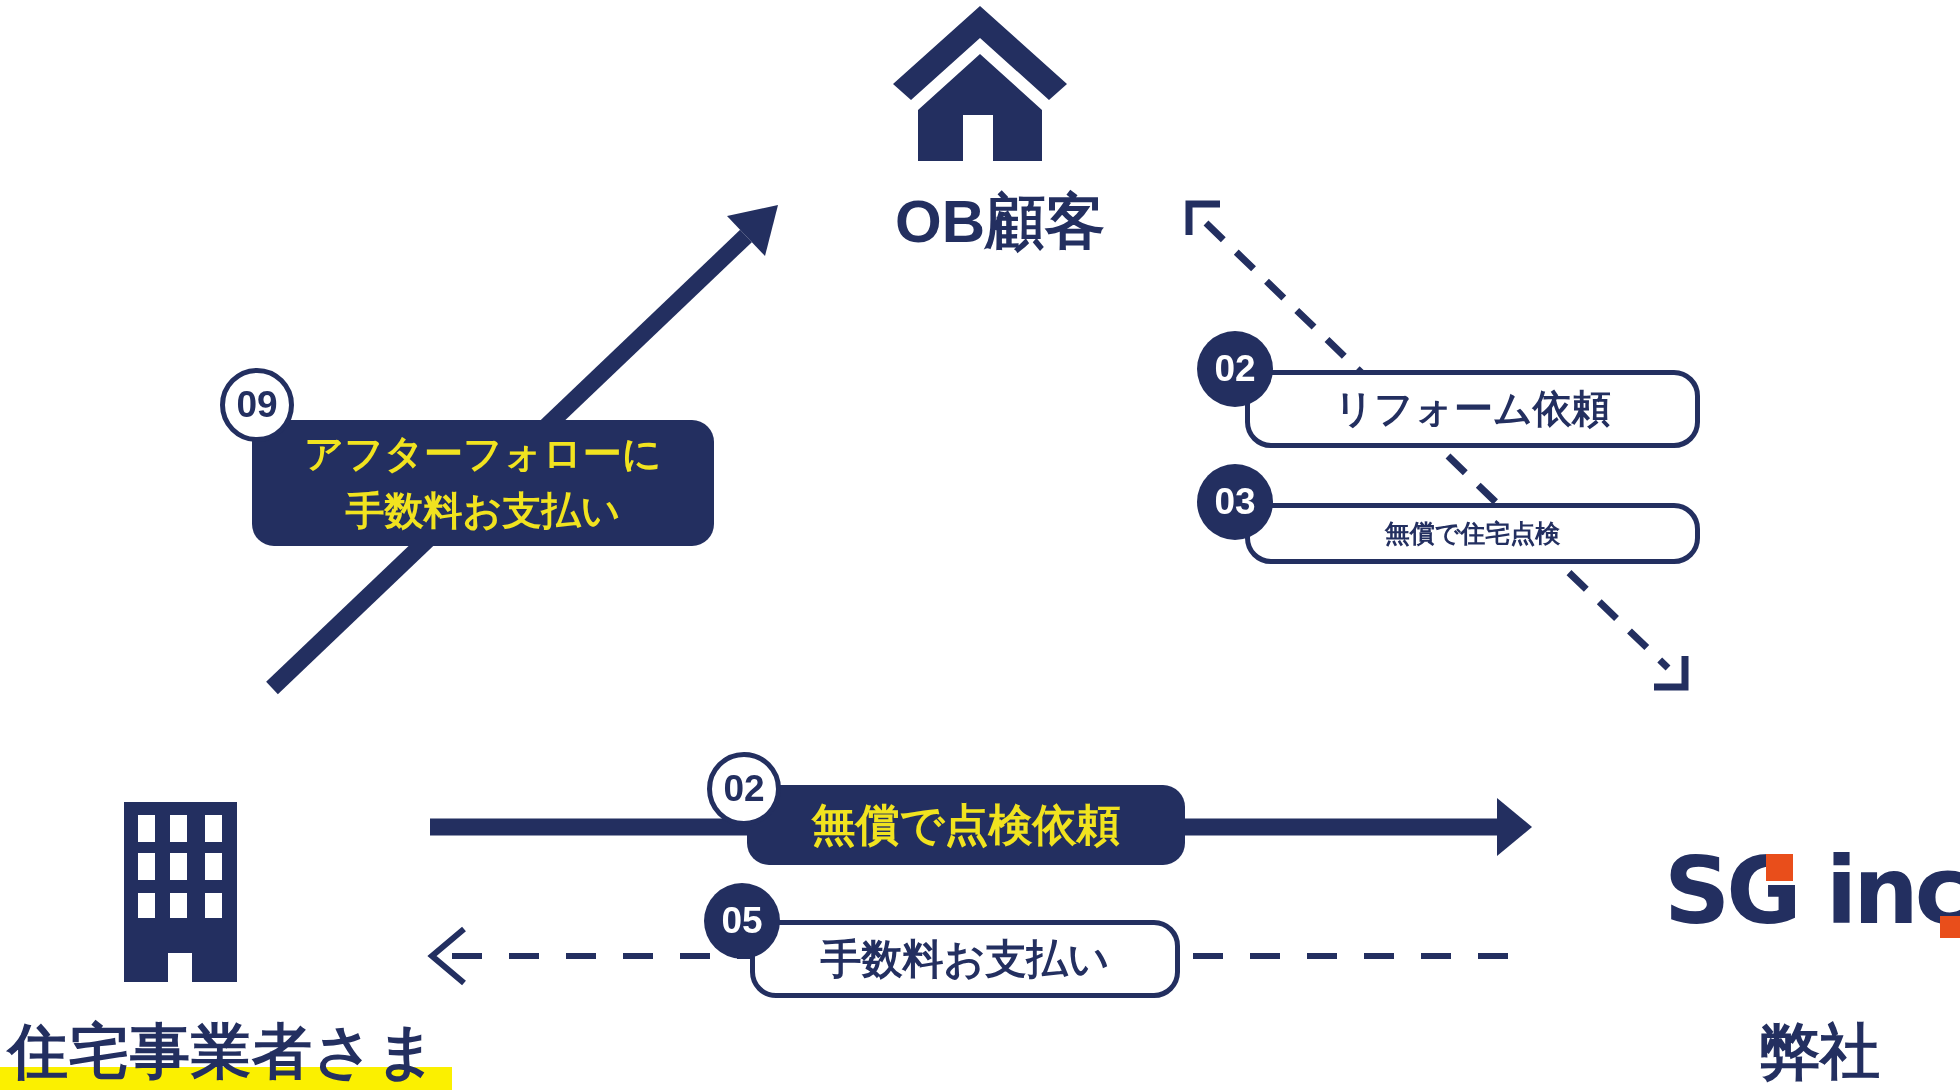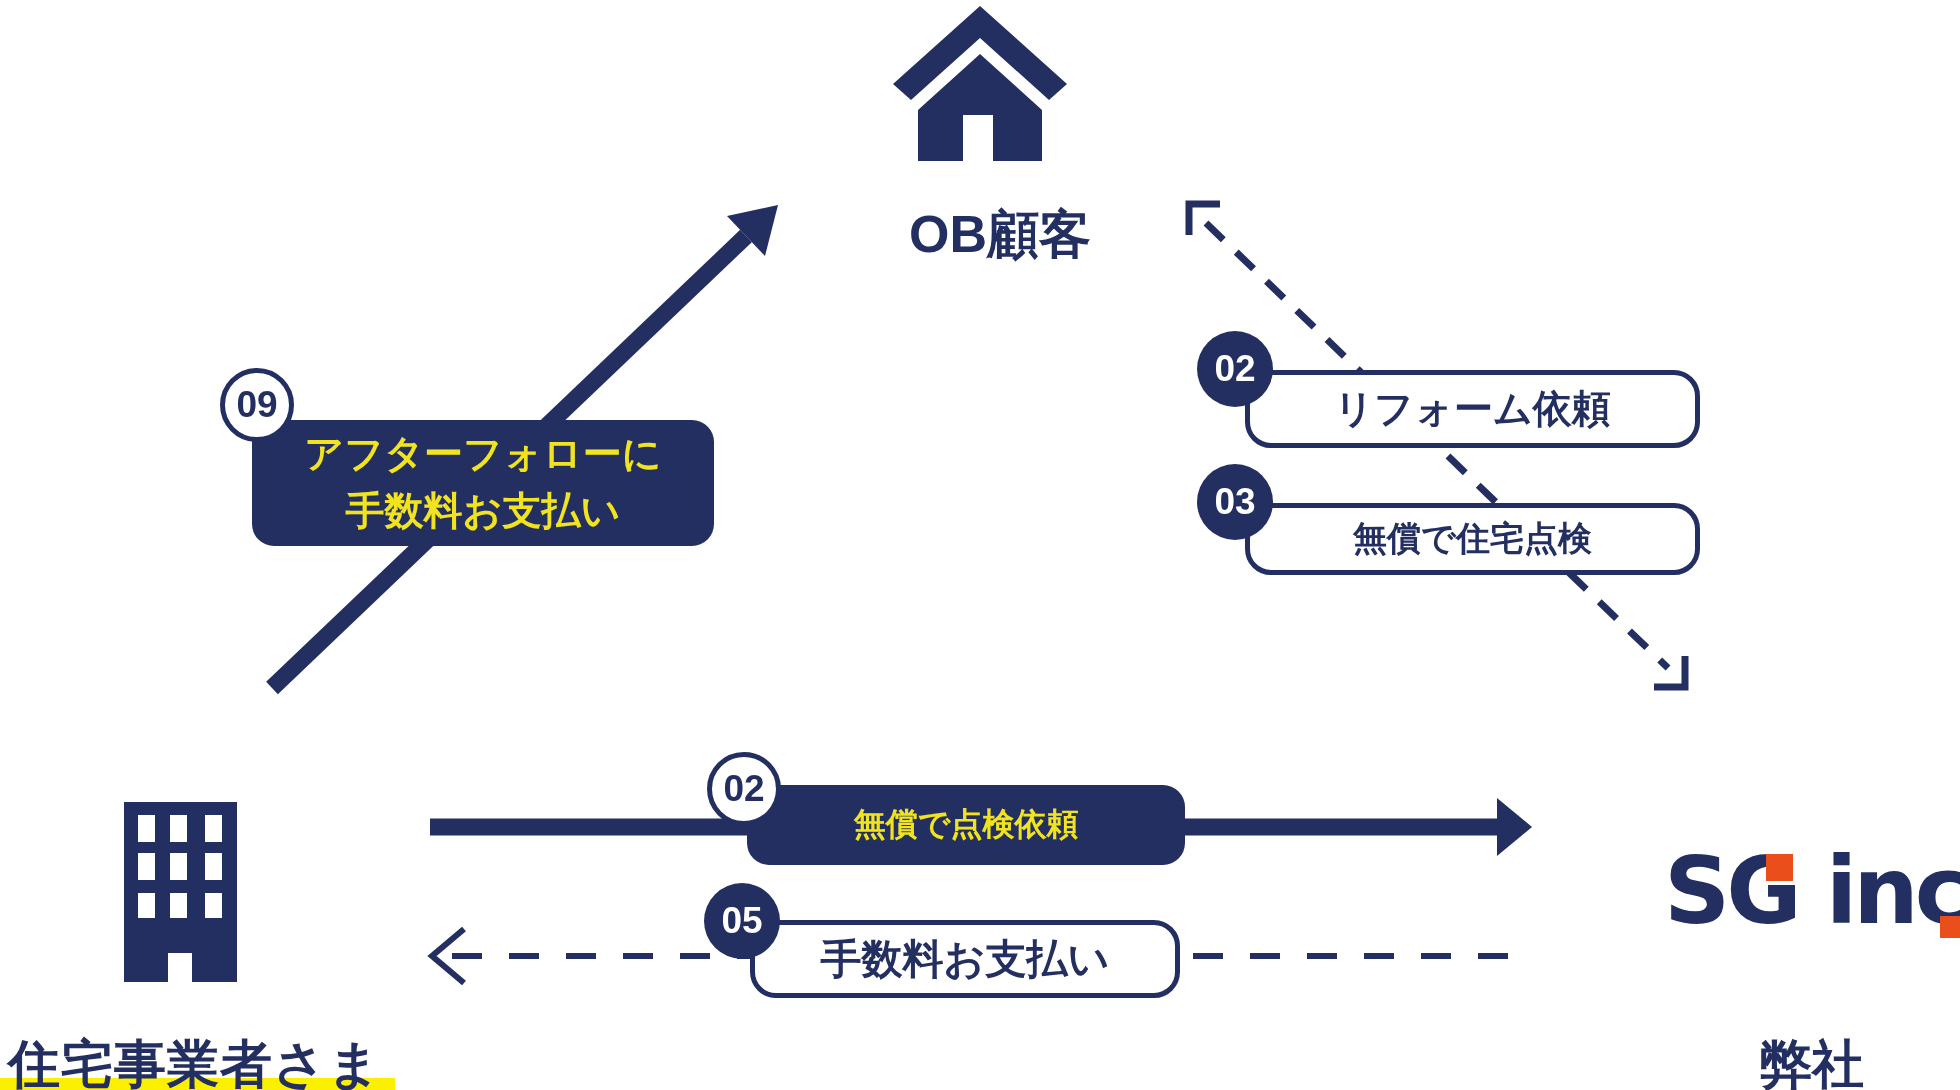--- a/index.html
+++ b/index.html
@@ -40,21 +40,21 @@
   .pill-navy{
     background:var(--navy);color:var(--yellow_text);border-radius:22px;justify-content:center;
   }
   .pill-white{
     background:var(--white);color:var(--navy);
     border:5px solid var(--navy);border-radius:26px;box-sizing:border-box;
   }
 
   .node-label{
     position:absolute;z-index:2;color:var(--navy);
-    font-weight:bold;font-size:52px;white-space:nowrap;margin-top:18px;
+    font-weight:bold;font-size:60px;white-space:nowrap;
   }
   .hl{
     display:inline-block;
     background:linear-gradient(to bottom, transparent 63%, var(--yellow_highlight) 63%);
     padding:0 14px 6px 8px;letter-spacing:1px;
   }
 
   
   .logo{
     position:absolute;left:1664px;top:834px;width:300px;height:116px;z-index:2;
@@ -103,27 +103,27 @@
   </svg>
   <div class="node-label" style="left:850px;top:182px;width:300px;text-align:center;">OB顧客</div>
 
   <div class="badge badge-outline" style="left:220px;top:368px;">09</div>
   <div class="pill pill-navy" style="left:252px;top:420px;width:462px;height:126px;font-size:39px;line-height:1.45;">
     <div>アフターフォローに</div>
     <div>手数料お支払い</div>
   </div>
 
   <div class="badge badge-outline" style="left:707px;top:752px;">02</div>
-  <div class="pill pill-navy" style="left:747px;top:785px;width:438px;height:80px;font-size:32px;">無償で点検依頼</div>
+  <div class="pill pill-navy" style="left:747px;top:785px;width:438px;height:80px;font-size:44px;">無償で点検依頼</div>
 
   <div class="badge badge-filled" style="left:1197px;top:331px;">02</div>
   <div class="pill pill-white" style="left:1245px;top:370px;width:455px;height:78px;font-size:39px;">リフォーム依頼</div>
 
   <div class="badge badge-filled" style="left:1197px;top:464px;">03</div>
-  <div class="pill pill-white" style="left:1245px;top:503px;width:455px;height:72px;font-size:34px;">無償で住宅点検</div>
+  <div class="pill pill-white" style="left:1245px;top:503px;width:455px;height:61px;font-size:25px;">無償で住宅点検</div>
 
   <div class="badge badge-filled" style="left:704px;top:883px;">05</div>
   <div class="pill pill-white" style="left:750px;top:920px;width:430px;height:78px;font-size:41px;">手数料お支払い</div>
 
   <svg class="icon-svg" style="left:124px;top:802px;" width="113" height="180" viewBox="0 0 113 180">
     <rect x="0" y="0" width="113" height="180" fill="#232f60"></rect>
     <g fill="#ffffff">
       <rect x="14" y="13" width="17" height="27"></rect>
         <rect x="46" y="13" width="17" height="27"></rect>
         <rect x="81" y="13" width="17" height="27"></rect>

